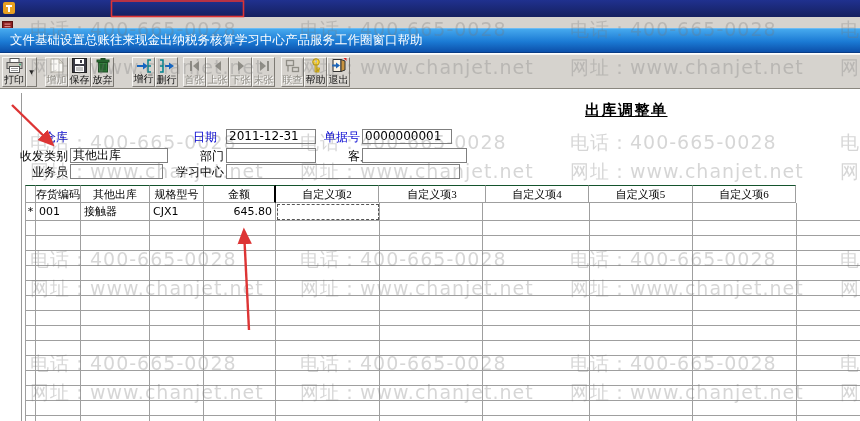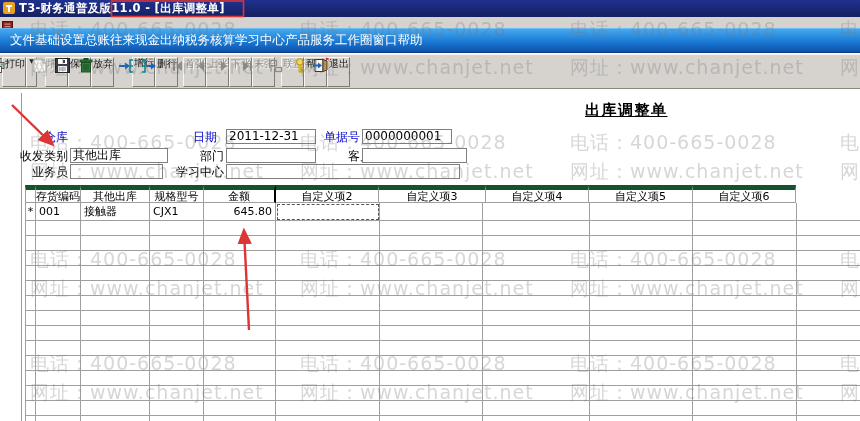--- a/index.html
+++ b/index.html
@@ -18,21 +18,21 @@
     background:linear-gradient(180deg,#46a9ee 0%,#1b7ad4 55%,#0c50aa 100%);
     border-top:1px solid #6cbcf4;border-bottom:1px solid #093c85;
     display:flex;align-items:center;padding-left:10px;z-index:4;}
   .menu-item{color:#fff;font-size:12.5px;white-space:nowrap;cursor:default;}
   
   .toolbar{position:absolute;left:0;top:54px;width:100%;height:35px;box-sizing:border-box;
     background:#d6d3ce;border-top:1px solid #f5f4f1;border-bottom:1px solid #8a877f;
     display:flex;align-items:center;padding-left:2px;z-index:4;}
   .tbtn{width:23px;height:30px;box-sizing:border-box;background:#d6d3ce;
     border:1px solid;border-color:#f7f6f3 #7d7a74 #7d7a74 #f7f6f3;
-    display:flex;flex-direction:row;justify-content:flex-end;padding-bottom:1px;}
+    display:flex;flex-direction:column;align-items:center;justify-content:flex-end;padding-bottom:1px;}
   .tbtn .ticon{height:16px;display:flex;align-items:center;justify-content:center;}
   .tbtn .tlabel{font-size:10px;line-height:11px;color:#111;white-space:nowrap;}
   .tbtn.disabled .tlabel{color:#8f8d86;text-shadow:1px 1px 0 #fff;}
   .tbtn.dd{width:11px;justify-content:center;padding-bottom:0;}
   .tbtn.dd .arrow{font-size:6px;color:#222;line-height:6px;}
   .tbtn.wide{width:24px;}
   
   .vline{position:absolute;left:21px;top:93px;width:1px;height:328px;background:#9a9a9a;}
   .form-title{position:absolute;left:585px;top:101px;font-size:15px;font-weight:bold;
     text-decoration:underline;letter-spacing:1.5px;color:#000;}
@@ -40,42 +40,41 @@
   .flabel.req{color:#0000d0;}
   .fbox{position:absolute;height:15px;background:#fff;border:1px solid #7f7f7f;box-sizing:border-box;
     font-size:12px;line-height:13px;padding-left:2px;overflow:hidden;white-space:nowrap;}
   
   #grid{position:absolute;left:25px;top:185px;z-index:1;}
   .grow{display:flex;}
   .gcell{box-sizing:border-box;border-right:1px solid #9f9f9f;border-bottom:1px solid #9f9f9f;
     font-size:11px;overflow:hidden;white-space:nowrap;padding:0 3px;display:flex;align-items:center;
     background:#fff;position:relative;}
   .gind{border-left:1px solid #9f9f9f;justify-content:center;padding:0;}
-  .gheader .gcell{border-top:5px solid #14532d;justify-content:center;}
+  .gheader .gcell{border-top:1px solid #14532d;justify-content:center;font-family:Liberation Serif, serif;}
   .amount{justify-content:flex-end;}
   .selcell{outline:1.5px dashed #555;outline-offset:-2px;}
   .colmark{border-right:2px solid #000 !important;}
   .tick{position:absolute;left:1px;bottom:-1px;width:6px;height:1px;background:#555;z-index:2;}
   
   .wm{position:absolute;color:rgba(118,118,118,0.30);font-size:19px;white-space:nowrap;
       letter-spacing:1px;z-index:40;pointer-events:none;}
   #annot{position:absolute;left:0;top:0;z-index:50;pointer-events:none;}
 </style>
 </head>
 <body>
 
 <div id="app">
 
   <div class="titlebar">
     <span id="t3logo"><svg width="12" height="12">
           <rect width="12" height="12" rx="2" fill="#e8a020"></rect>
           <rect x="5" y="3" width="2" height="7" fill="#fff"></rect>
           <rect x="3" y="3" width="6" height="2" fill="#fff"></rect>
         </svg></span>
-    <span class="title-text"><span>T3-财务通普及版11.0 - </span><span>[出库调整单]</span></span>
   </div>
 
   <div class="graystrip">
     <span class="ficon" id="formicon"><svg width="11" height="11">
           <rect x="0.5" y="0.5" width="10" height="10" fill="#8a1f1f" stroke="#5c1010"></rect>
           <rect x="2.5" y="2.5" width="6" height="1.2" fill="#d88"></rect>
           <rect x="2.5" y="5" width="6" height="1.2" fill="#d88"></rect>
           <rect x="2.5" y="7.5" width="4" height="1.2" fill="#d88"></rect>
         </svg></span>
   </div>

